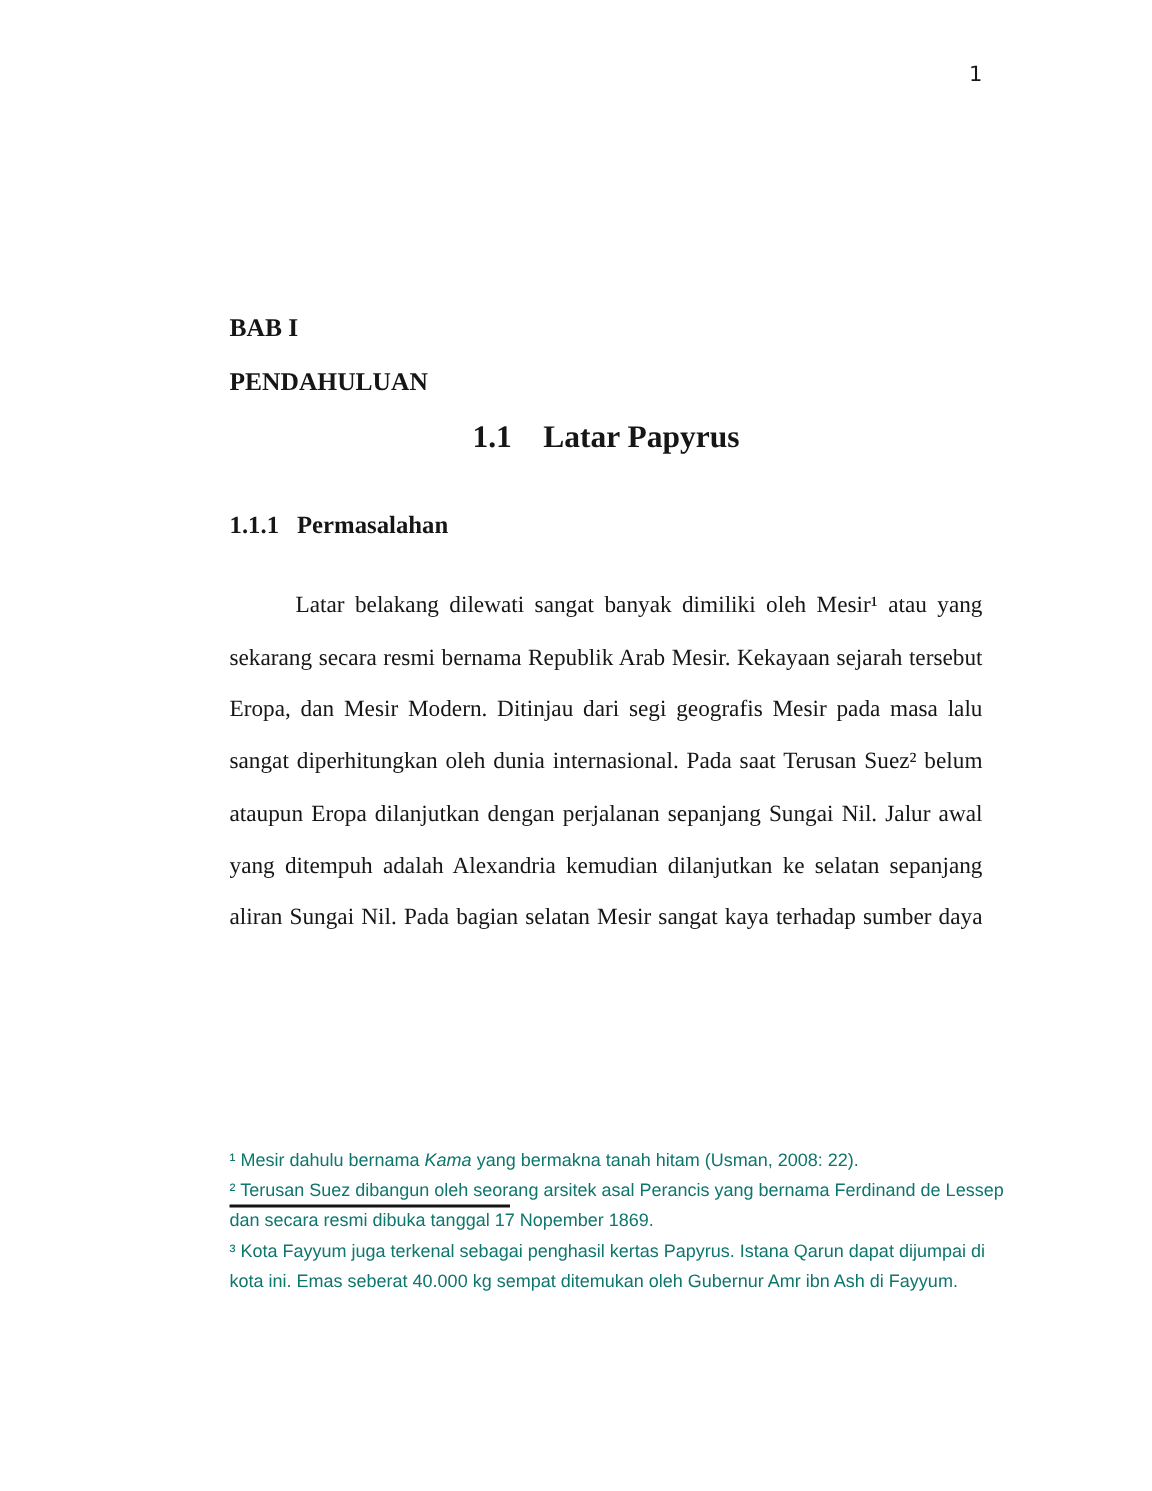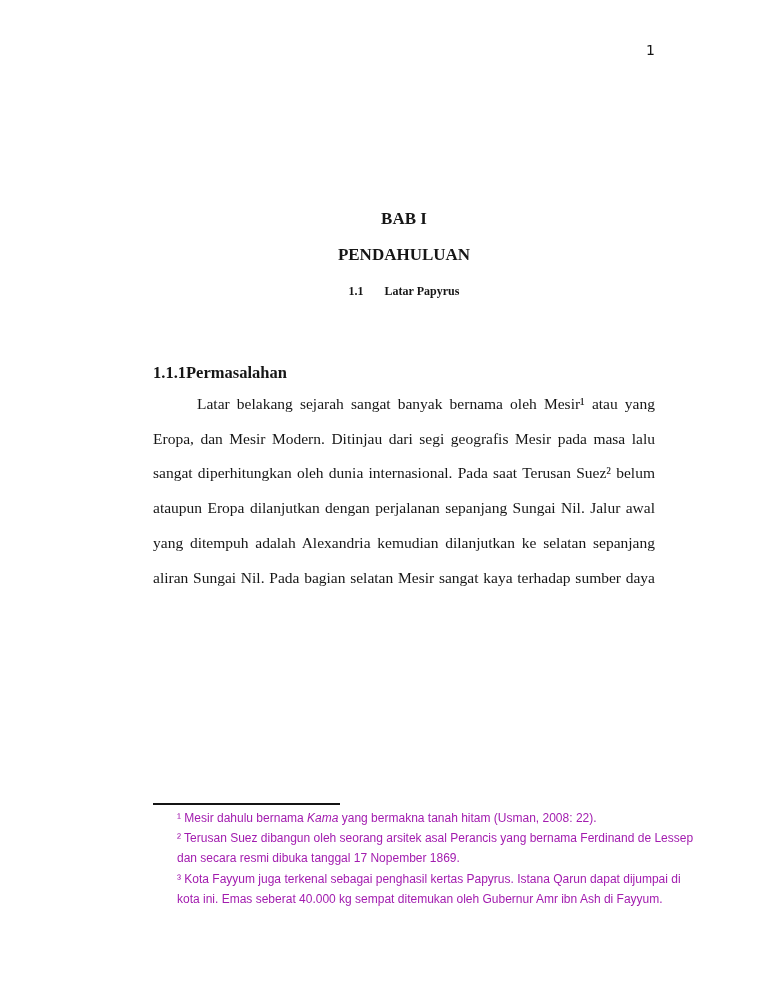--- a/index.html
+++ b/index.html
@@ -15,37 +15,36 @@
     position: absolute;
     top: 42px; left: 153px; width: 502px;
     text-align: right;
     font-family: "DejaVu Sans", sans-serif;
     font-size: 14px;
     line-height: 16px;
   }
   .h-chapter, .h-title {
     position: absolute;
     left: 153px; width: 502px;
-    text-align: center;
     font-weight: bold;
     font-size: 17px;
     line-height: 20px;
   }
   .h-chapter { top: 209px; }
   .h-title   { top: 245px; }
   .h-section {
     position: absolute;
     top: 281px; left: 153px; width: 502px;
     display: flex; justify-content: center; gap: 21px;
-    font-weight: bold; font-size: 12px; line-height: 20px;
+    font-weight: bold; font-size: 21px; line-height: 20px;
   }
   .h-subsection {
     position: absolute;
-    top: 363px; left: 153px; width: 502px;
-    display: flex; 
+    top: 340px; left: 153px; width: 502px;
+    display: flex; gap: 12px;
     font-weight: bold; font-size: 16.5px; line-height: 20px;
   }
   .body-paragraph {
     position: absolute;
     top: 387px; left: 153px; width: 502px;
     font-size: 15.5px;
   }
   .body-line {
     line-height: 34.73px;
     height: 34.73px;
@@ -57,26 +56,25 @@
   }
   .body-line.first { padding-left: 44px; }
   .fn-rule {
     position: absolute;
     top: 803px; left: 153px; width: 187px;
     border: none; border-top: 2px solid #141414;
     margin: 0;
   }
   .footnotes {
     position: absolute;
-    top: 808px; left: 153px; width: 520px;
+    top: 763px; left: 153px; width: 520px;
     font-family: "Liberation Sans", sans-serif;
     font-size: 12px;
     line-height: 20.2px;
-    color: #a21caf;
-    margin-left: 24px;
+    color: #0f766e;
   }
   .fn-line { white-space: nowrap; }
   .fn-line i { font-style: italic; }
 </style>
 </head>
 <body>
 
 <div class="page-number">1</div>
 
 <div class="h-chapter">BAB I</div>
@@ -87,21 +85,22 @@
   <span>1.1</span>
   <span>Latar Papyrus</span>
 </div>
 
 <div class="h-subsection">
   <span>1.1.1</span>
   <span>Permasalahan</span>
 </div>
 
 <div class="body-paragraph">
-  <div class="body-line first">Latar belakang sejarah sangat banyak bernama oleh Mesir¹ atau yang</div>
+  <div class="body-line first">Latar belakang dilewati sangat banyak dimiliki oleh Mesir¹ atau yang</div>
+  <div class="body-line">sekarang secara resmi bernama Republik Arab Mesir. Kekayaan sejarah tersebut</div>
   <div class="body-line">Eropa, dan Mesir Modern. Ditinjau dari segi geografis Mesir pada masa lalu</div>
   <div class="body-line">sangat diperhitungkan oleh dunia internasional. Pada saat Terusan Suez² belum</div>
   <div class="body-line">ataupun Eropa dilanjutkan dengan perjalanan sepanjang Sungai Nil. Jalur awal</div>
   <div class="body-line">yang ditempuh adalah Alexandria kemudian dilanjutkan ke selatan sepanjang</div>
   <div class="body-line">aliran Sungai Nil. Pada bagian selatan Mesir sangat kaya terhadap sumber daya</div>
 </div>
 
 <hr class="fn-rule">
 
 <div class="footnotes">

